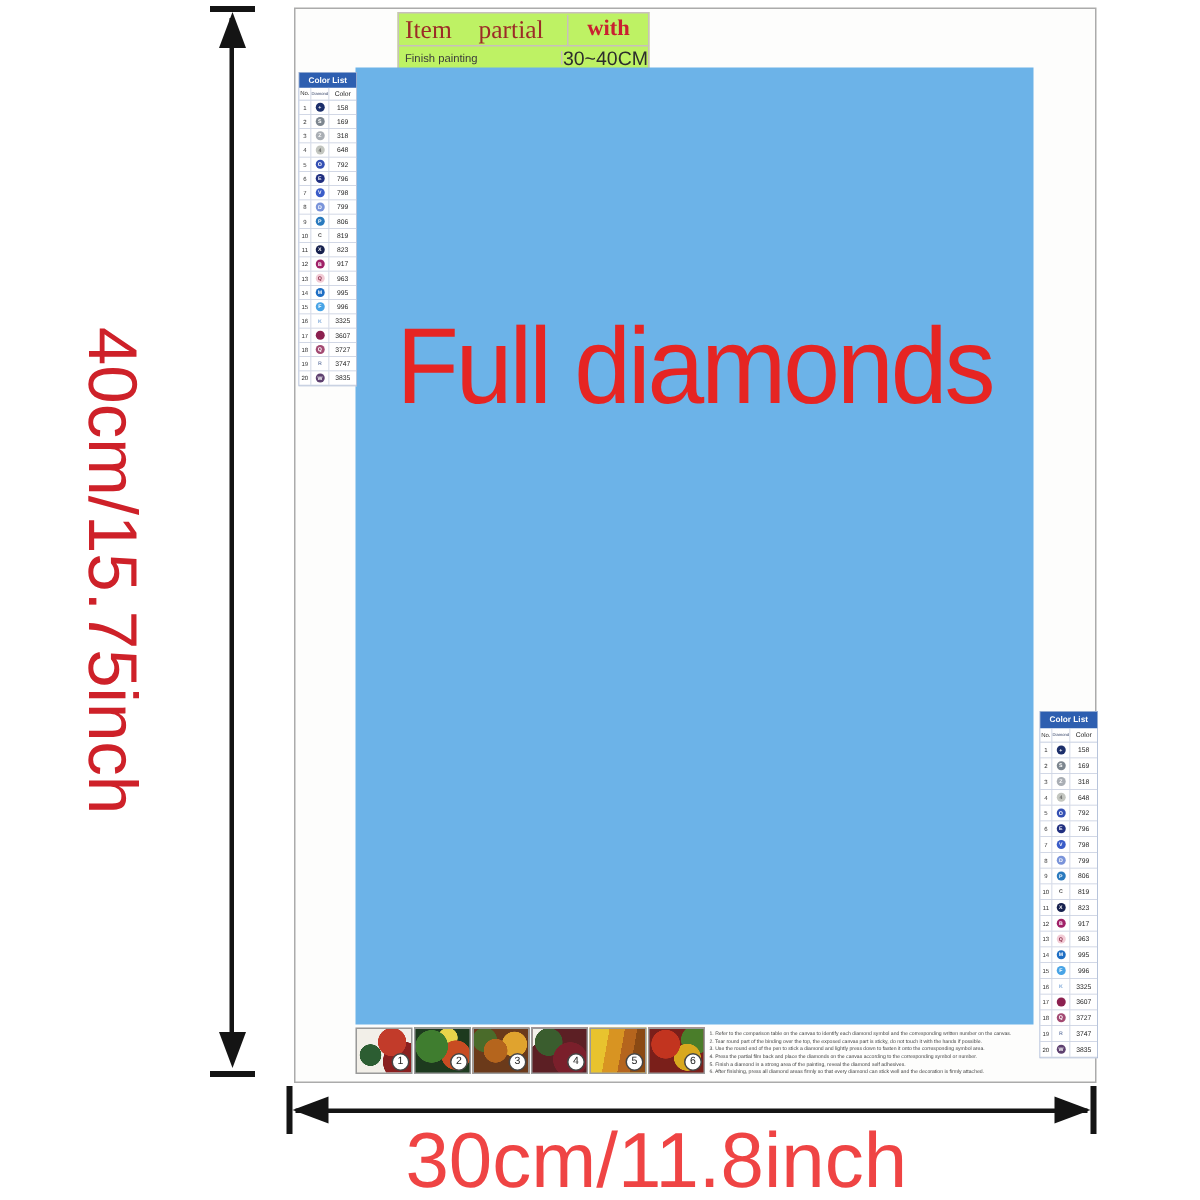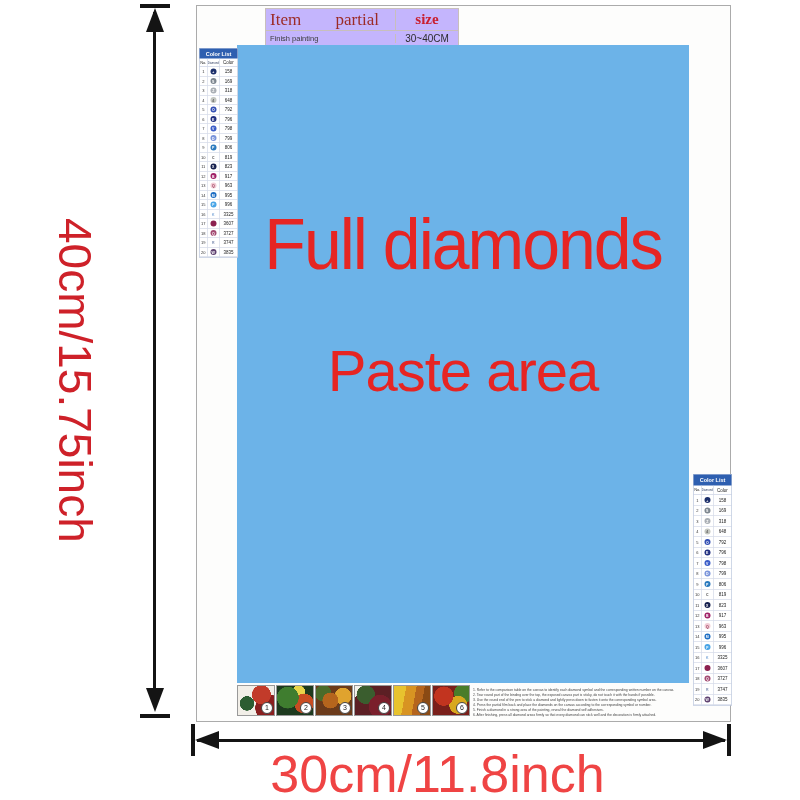--- a/index.html
+++ b/index.html
@@ -22,32 +22,32 @@
           writing-mode:vertical-rl;font-size:46px;color:#ce2129;letter-spacing:0px;
           display:flex;align-items:center;justify-content:center;}
   .hlabel{position:absolute;left:165px;top:744px;width:545px;text-align:center;
           font-size:52px;color:#ef4444;}
 
   
   .page{position:absolute;left:196px;top:5px;width:535px;height:717px;
         background:#fdfdfc;border:1px solid #ababab;box-sizing:border-box;}
 
   
-  .itable{position:absolute;left:68px;top:2px;width:194px;border:1px solid #c8bfbc;
-          box-sizing:border-box;background:#c4b5fd;}
+  .itable{position:absolute;left:68px;top:2px;width:168px;border:1px solid #c8bfbc;
+          box-sizing:border-box;background:#bef264;}
   .itable .r{display:flex;}
   .itable .c1{width:130px;box-sizing:border-box;border-right:1px solid #c8bfbc;}
   .itable .c2{width:62px;box-sizing:border-box;text-align:center;}
   .itable .hr{height:21px;border-bottom:1px solid #c8bfbc;align-items:center;}
   .itable .dr{height:15px;align-items:center;}
   .ihead{display:flex;justify-content:space-between;padding:0 16px 0 4px;
          font-family:"Liberation Serif",serif;font-size:17px;color:#9c2b27;}
   .isize{font-family:"Liberation Serif",serif;font-weight:bold;font-size:15px;color:#c92030;}
   .iname{font-size:7.5px;color:#3b3b3b;padding-left:4px;}
-  .ival{font-size:10px;color:#2c2c2c;}
+  .ival{font-size:13px;color:#2c2c2c;}
 
   
   .paste{position:absolute;left:40px;top:39px;width:452px;height:638px;background:#6cb3e8;}
   .pline{position:absolute;left:0;width:100%;text-align:center;color:#e62523;}
   .pline1{top:160px;font-size:68px;letter-spacing:-2px;transform:scaleY(1.06);}
   .pline2{top:292px;font-size:58px;letter-spacing:-1px;}
 
   
   .clist{position:absolute;width:78px;background:#fff;border:1px solid #9fb0cf;
          transform:scale(0.5);transform-origin:top left;box-sizing:border-box;}
@@ -101,31 +101,30 @@
   <div class="vlabel">40cm/15.75inch</div>
 
   <div class="page">
 
     <div class="itable">
       <div class="r hr">
         <div class="c1 ihead">
           <span>Item</span>
           <span>partial</span>
         </div>
-        <div class="c2 isize">size</div>
+        <div class="c2 isize">with</div>
       </div>
       <div class="r dr">
         <div class="c1 iname">Finish painting</div>
         <div class="c2 ival">30~40CM</div>
       </div>
     </div>
 
     <div class="paste">
       <div class="pline pline1">Full diamonds</div>
-      <div class="pline pline2">Paste area</div>
     </div>
 
     <div class="clist cl-left">
       <div class="cl-title">Color List</div>
       <div class="cl-cols">
         <div class="cno">No.</div>
         <div class="csym">Diamond</div>
         <div class="ccode">Color</div>
       </div>
       <div>

